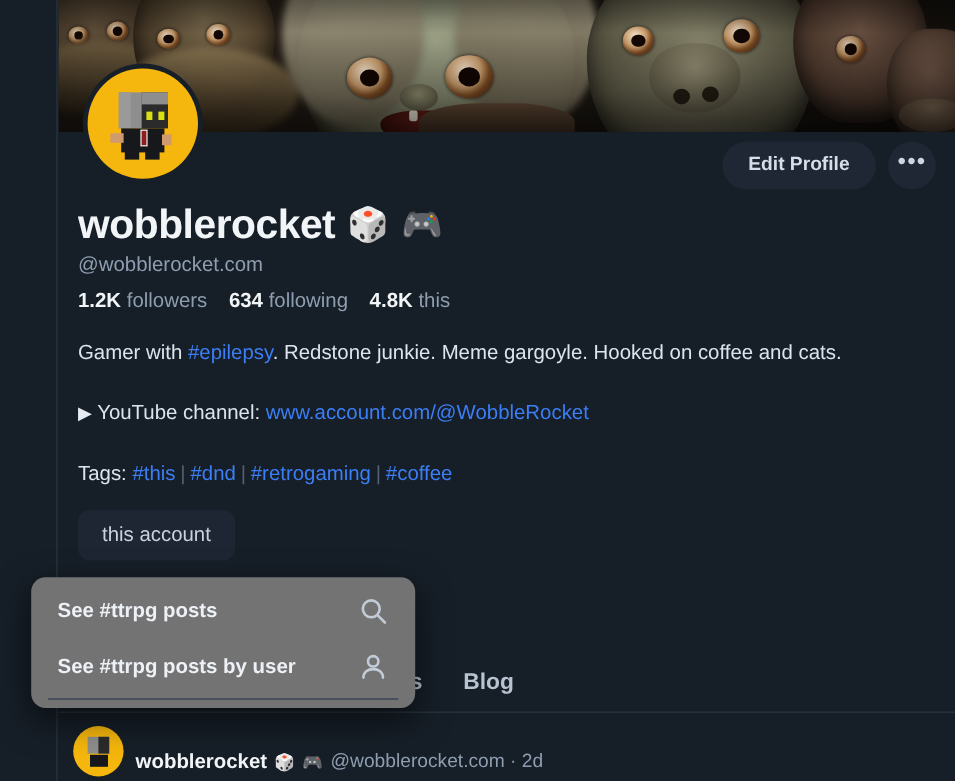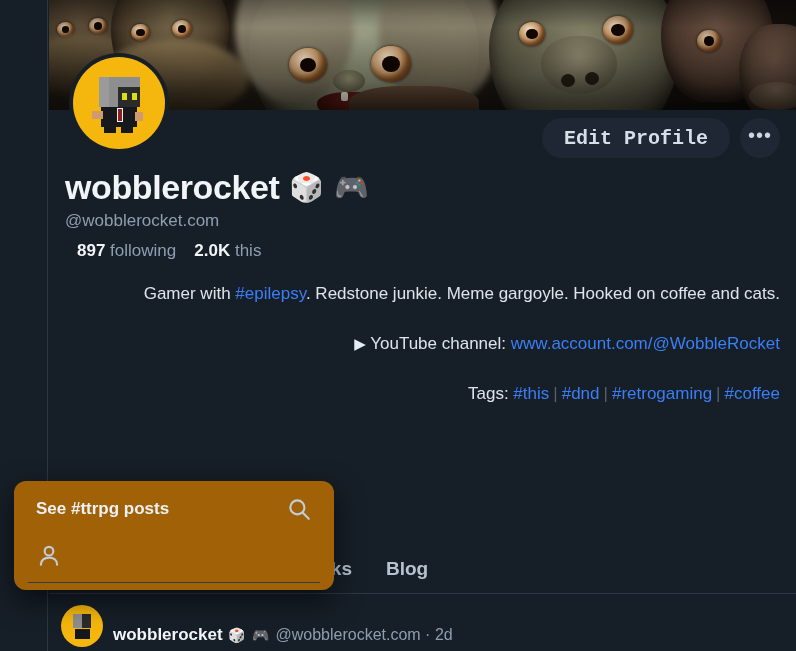--- a/index.html
+++ b/index.html
@@ -109,25 +109,24 @@
   .actions {
     position: absolute; right: 16px; top: 118px;
     display: flex; align-items: center; gap: 10px;
     z-index: 6;
   }
   .btn-pill {
     height: 40px; padding: 0 22px;
     border-radius: 20px;
     background: #1e2733;
     color: #d6dee8;
-    font-size: 20px; font-weight: bold;
+    font-size: 16px; font-weight: bold;
     display: flex; align-items: center; justify-content: center;
     border: none; cursor: pointer;
     white-space: nowrap;
-    font-family: Liberation Mono, monospace;
   }
   .btn-round {
     width: 40px; height: 40px; border-radius: 50%;
     background: #1e2733; color: #ccd6e0;
     display: flex; align-items: center; justify-content: center;
     border: none; cursor: pointer;
     font-size: 20px; line-height: 1; letter-spacing: 1px;
     padding-bottom: 6px;
   }
 
@@ -152,21 +151,20 @@
     display: flex; gap: 6px; flex-wrap: wrap;
   }
   .stat { display: inline; }
   .stat b { color: #f2f5f8; font-weight: bold; }
   .stat-sep { width: 6px; }
 
   .bio {
     margin-top: 20px;
     font-size: 17px; line-height: 25px; color: #dde4ec;
     max-width: 716px;
-    text-align: right;
   }
   .bio a, .lnk { color: #3b7ef5; text-decoration: none; cursor: pointer; }
   .bio-para { margin: 0; }
   .bio-gap { height: 25px; }
   .tri { color: #e6ecf2; font-size: 15px; }
   .pipe { color: #55616f; padding: 0 4px; }
 
   
   .search-chip {
     margin-top: 18px;
@@ -209,23 +207,23 @@
   }
   .peek-avatar .pa { position: absolute; background: #2b2b2b; }
   .peek-row { display: flex; align-items: center; gap: 6px; padding-top: 20px; }
   .peek-name { font-size: 17px; font-weight: bold; color: #f2f5f8; }
   .peek-emoji { font-size: 14px; }
   .peek-handle { font-size: 16px; color: #8e9eb0; }
 
   
   .ctx-menu {
     position: absolute;
-    left: 14px; top: 481px;
+    left: 26px; top: 481px;
     width: 320px;
-    background: #a16207;
+    background: #737373;
     border-radius: 12px;
     box-shadow: 0 10px 28px rgba(0,0,0,.55);
     z-index: 20;
     overflow: hidden;
     padding: 4px 0;
   }
   .ctx-item {
     height: 47px;
     display: flex; align-items: center; justify-content: space-between;
     padding: 0 22px;
@@ -316,39 +314,43 @@
 
       <div class="name-row">
         <span class="display-name">wobblerocket</span>
         <span class="name-emoji">🎲</span>
         <span class="name-emoji">🎮</span>
       </div>
 
       <div class="handle">@wobblerocket.com</div>
 
       <div class="stats">
+        <span class="stat"><b>1.2K</b> <span>followers</span></span>
         <span class="stat-sep"></span>
-        <span class="stat"><b>897</b> <span>following</span></span>
+        <span class="stat"><b>634</b> <span>following</span></span>
         <span class="stat-sep"></span>
-        <span class="stat"><b>2.0K</b> <span>this</span></span>
+        <span class="stat"><b>4.8K</b> <span>this</span></span>
       </div>
 
       <div class="bio">
         <div class="bio-para"><span>Gamer with </span><span class="lnk">#epilepsy</span><span>. Redstone junkie. Meme gargoyle. Hooked on coffee and cats.</span></div>
 
         <div class="bio-gap"></div>
 
         <div class="bio-para"><span class="tri">▶</span><span> YouTube channel: </span><span class="lnk">www.account.com/@WobbleRocket</span></div>
 
 
         <div class="bio-gap"></div>
 
         <div class="bio-para"><span>Tags: </span><span class="lnk">#this</span><span class="pipe">|</span><span class="lnk">#dnd</span><span class="pipe">|</span><span class="lnk">#retrogaming</span><span class="pipe">|</span><span class="lnk">#coffee</span></div>
       </div>
 
+      <div class="search-chip">
+        <span>this account</span>
+      </div>
     </div>
 
     <div class="tabs">
       <span class="tab">Likes</span>
       <span class="tab">Feeds</span>
       <span class="tab">Starter Packs</span>
       <span class="tab">Blog</span>
     </div>
 
     <div class="feed-peek">
@@ -373,20 +375,21 @@
       <span class="ctx-label">See #ttrpg posts</span>
       <span class="ctx-icon">
         <svg width="26" height="26" viewBox="0 0 24 24" fill="none" stroke="currentColor" stroke-width="2" stroke-linecap="round">
           <circle cx="10.5" cy="10.5" r="6.5"></circle>
           <line x1="15.5" y1="15.5" x2="21" y2="21"></line>
         </svg>
       </span>
     </div>
 
     <div class="ctx-item">
+      <span class="ctx-label">See #ttrpg posts by user</span>
       <span class="ctx-icon">
         <svg width="26" height="26" viewBox="0 0 24 24" fill="none" stroke="currentColor" stroke-width="2" stroke-linecap="round">
           <circle cx="12" cy="7.5" r="4"></circle>
           <path d="M4.5 20c0-4.2 3.4-6.5 7.5-6.5s7.5 2.3 7.5 6.5"></path>
         </svg>
       </span>
     </div>
 
     <div class="ctx-sep"></div>
 

